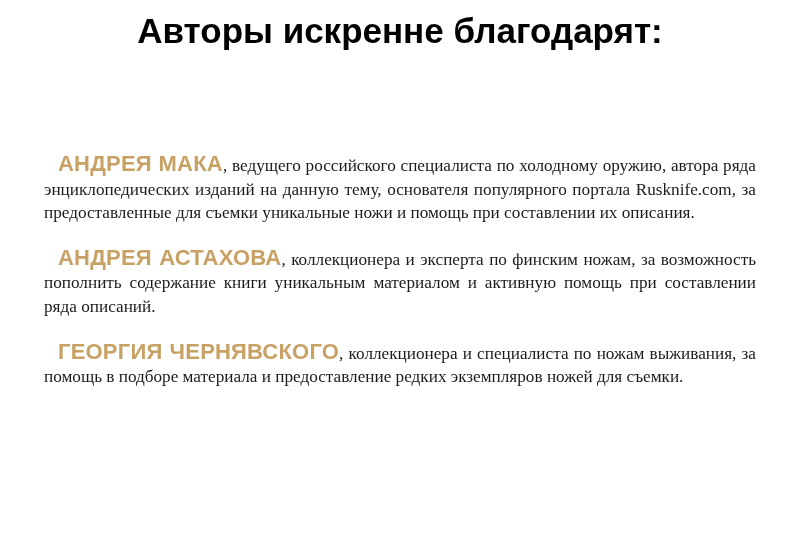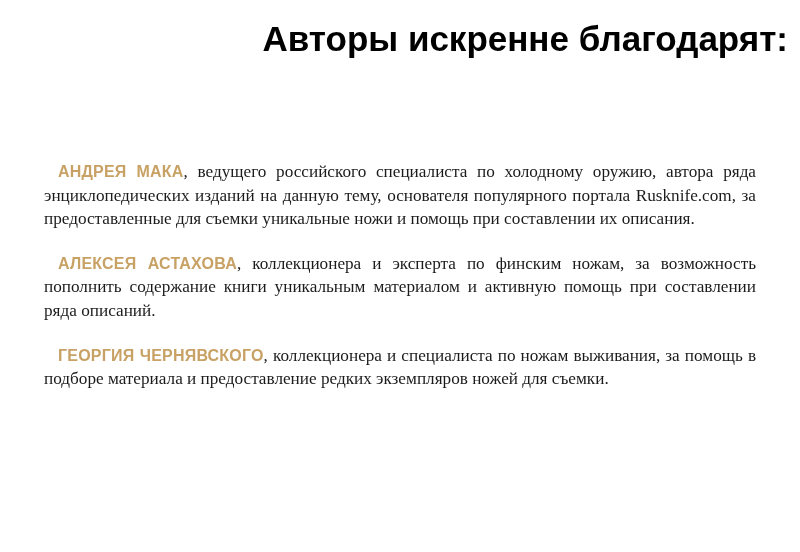--- a/index.html
+++ b/index.html
@@ -17,24 +17,24 @@
   .page {
     position: relative;
     width: 800px;
     height: 552px;
     box-sizing: border-box;
   }
   .page-title {
     font-family: "Liberation Sans", sans-serif;
     font-weight: bold;
     font-size: 35px;
-    text-align: right;
+    text-align: center;
     color: #000000;
     letter-spacing: 0px;
-    margin: 12px;
+    margin: 4px;
     padding-top: 6px;
     line-height: 42px;
   }
   .body-block {
     position: absolute;
     left: 44px;
     top: 148px;
     width: 712px;
   }
   .para {
@@ -46,21 +46,21 @@
     margin: 0 0 21px 0;
     text-indent: 0;
   }
   .para .first-line-indent {
     display: inline-block;
     width: 14px;
   }
   .name {
     font-family: "Liberation Sans", sans-serif;
     font-weight: bold;
-    font-size: 16px;
+    font-size: 22px;
     color: #c8a165;
     letter-spacing: 0.2px;
   }
   .italic {
   }
   .para:last-child {
     margin-bottom: 0;
   }
 </style>
 </head>
@@ -69,18 +69,18 @@
 <div class="page">
 
   <h1 class="page-title">Авторы искренне благодарят:</h1>
 
   <div class="body-block">
 
     <p class="para"><span class="first-line-indent"></span><span class="name">АНДРЕЯ МАКА</span><span>, ведущего российского специалиста по холодному оружию, автора ряда энциклопедических изданий на данную тему, основателя популярного портала </span><span class="italic">Rusknife.com</span><span>, за предоставленные для съемки уникальные ножи и помощь при составлении их описания.</span></p>
 
 
 
-    <p class="para"><span class="first-line-indent"></span><span class="name">АЛЕКСЕЯ АСТАХОВА</span><span>, коллекционера и эксперта по финским ножам, за возможность пополнить содержание книги уникальным материалом и активную помощь при составлении ряда описаний.</span></p>
+    <p class="para"><span class="first-line-indent"></span><span class="name">АНДРЕЯ АСТАХОВА</span><span>, коллекционера и эксперта по финским ножам, за возможность пополнить содержание книги уникальным материалом и активную помощь при составлении ряда описаний.</span></p>
 
     <p class="para"><span class="first-line-indent"></span><span class="name">ГЕОРГИЯ ЧЕРНЯВСКОГО</span><span>, коллекционера и специалиста по ножам выживания, за помощь в подборе материала и предоставление редких экземпляров ножей для съемки.</span></p>
 
   </div>
 </div>
 
 </body></html>

